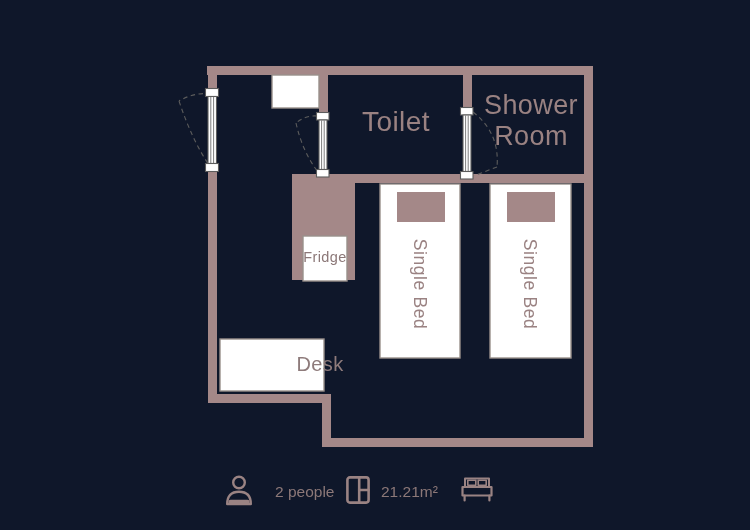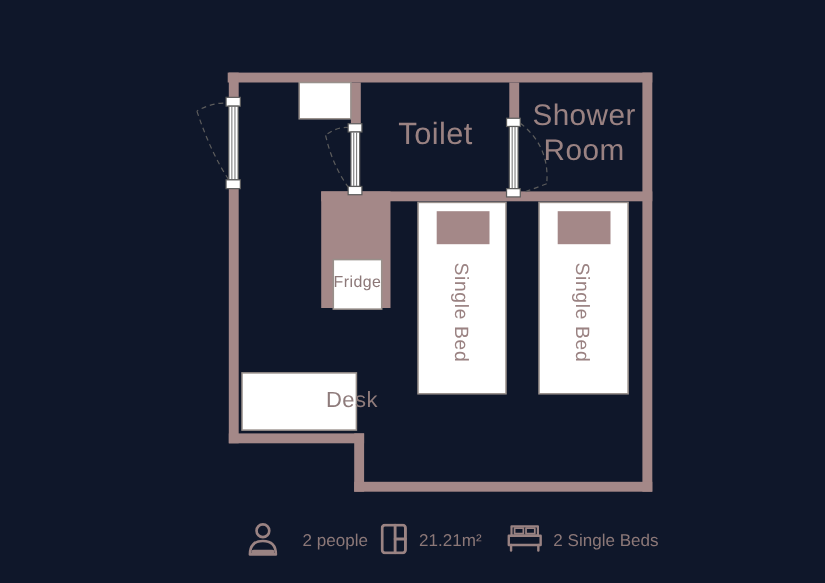--- a/index.html
+++ b/index.html
@@ -130,16 +130,15 @@
 
   <div class="footer-item fi-3">
     <svg class="ic" width="32" height="26" viewBox="0 0 32 26">
       <rect class="fic" x="4" y="1.5" width="24" height="8.5" stroke-width="2"></rect>
       <rect class="fic" x="6.8" y="3.2" width="8" height="5" stroke-width="1.6"></rect>
       <rect class="fic" x="17.2" y="3.2" width="8" height="5" stroke-width="1.6"></rect>
       <rect class="fic" x="1.5" y="10" width="29" height="8.5" stroke-width="2.2"></rect>
       <line class="fic" x1="3.6" y1="18.5" x2="3.6" y2="23.5" stroke-width="2.2"></line>
       <line class="fic" x1="28.4" y1="18.5" x2="28.4" y2="23.5" stroke-width="2.2"></line>
     </svg>
-    <span>2 Single Beds</span>
   </div>
 
 </div>
 
 </body></html>

